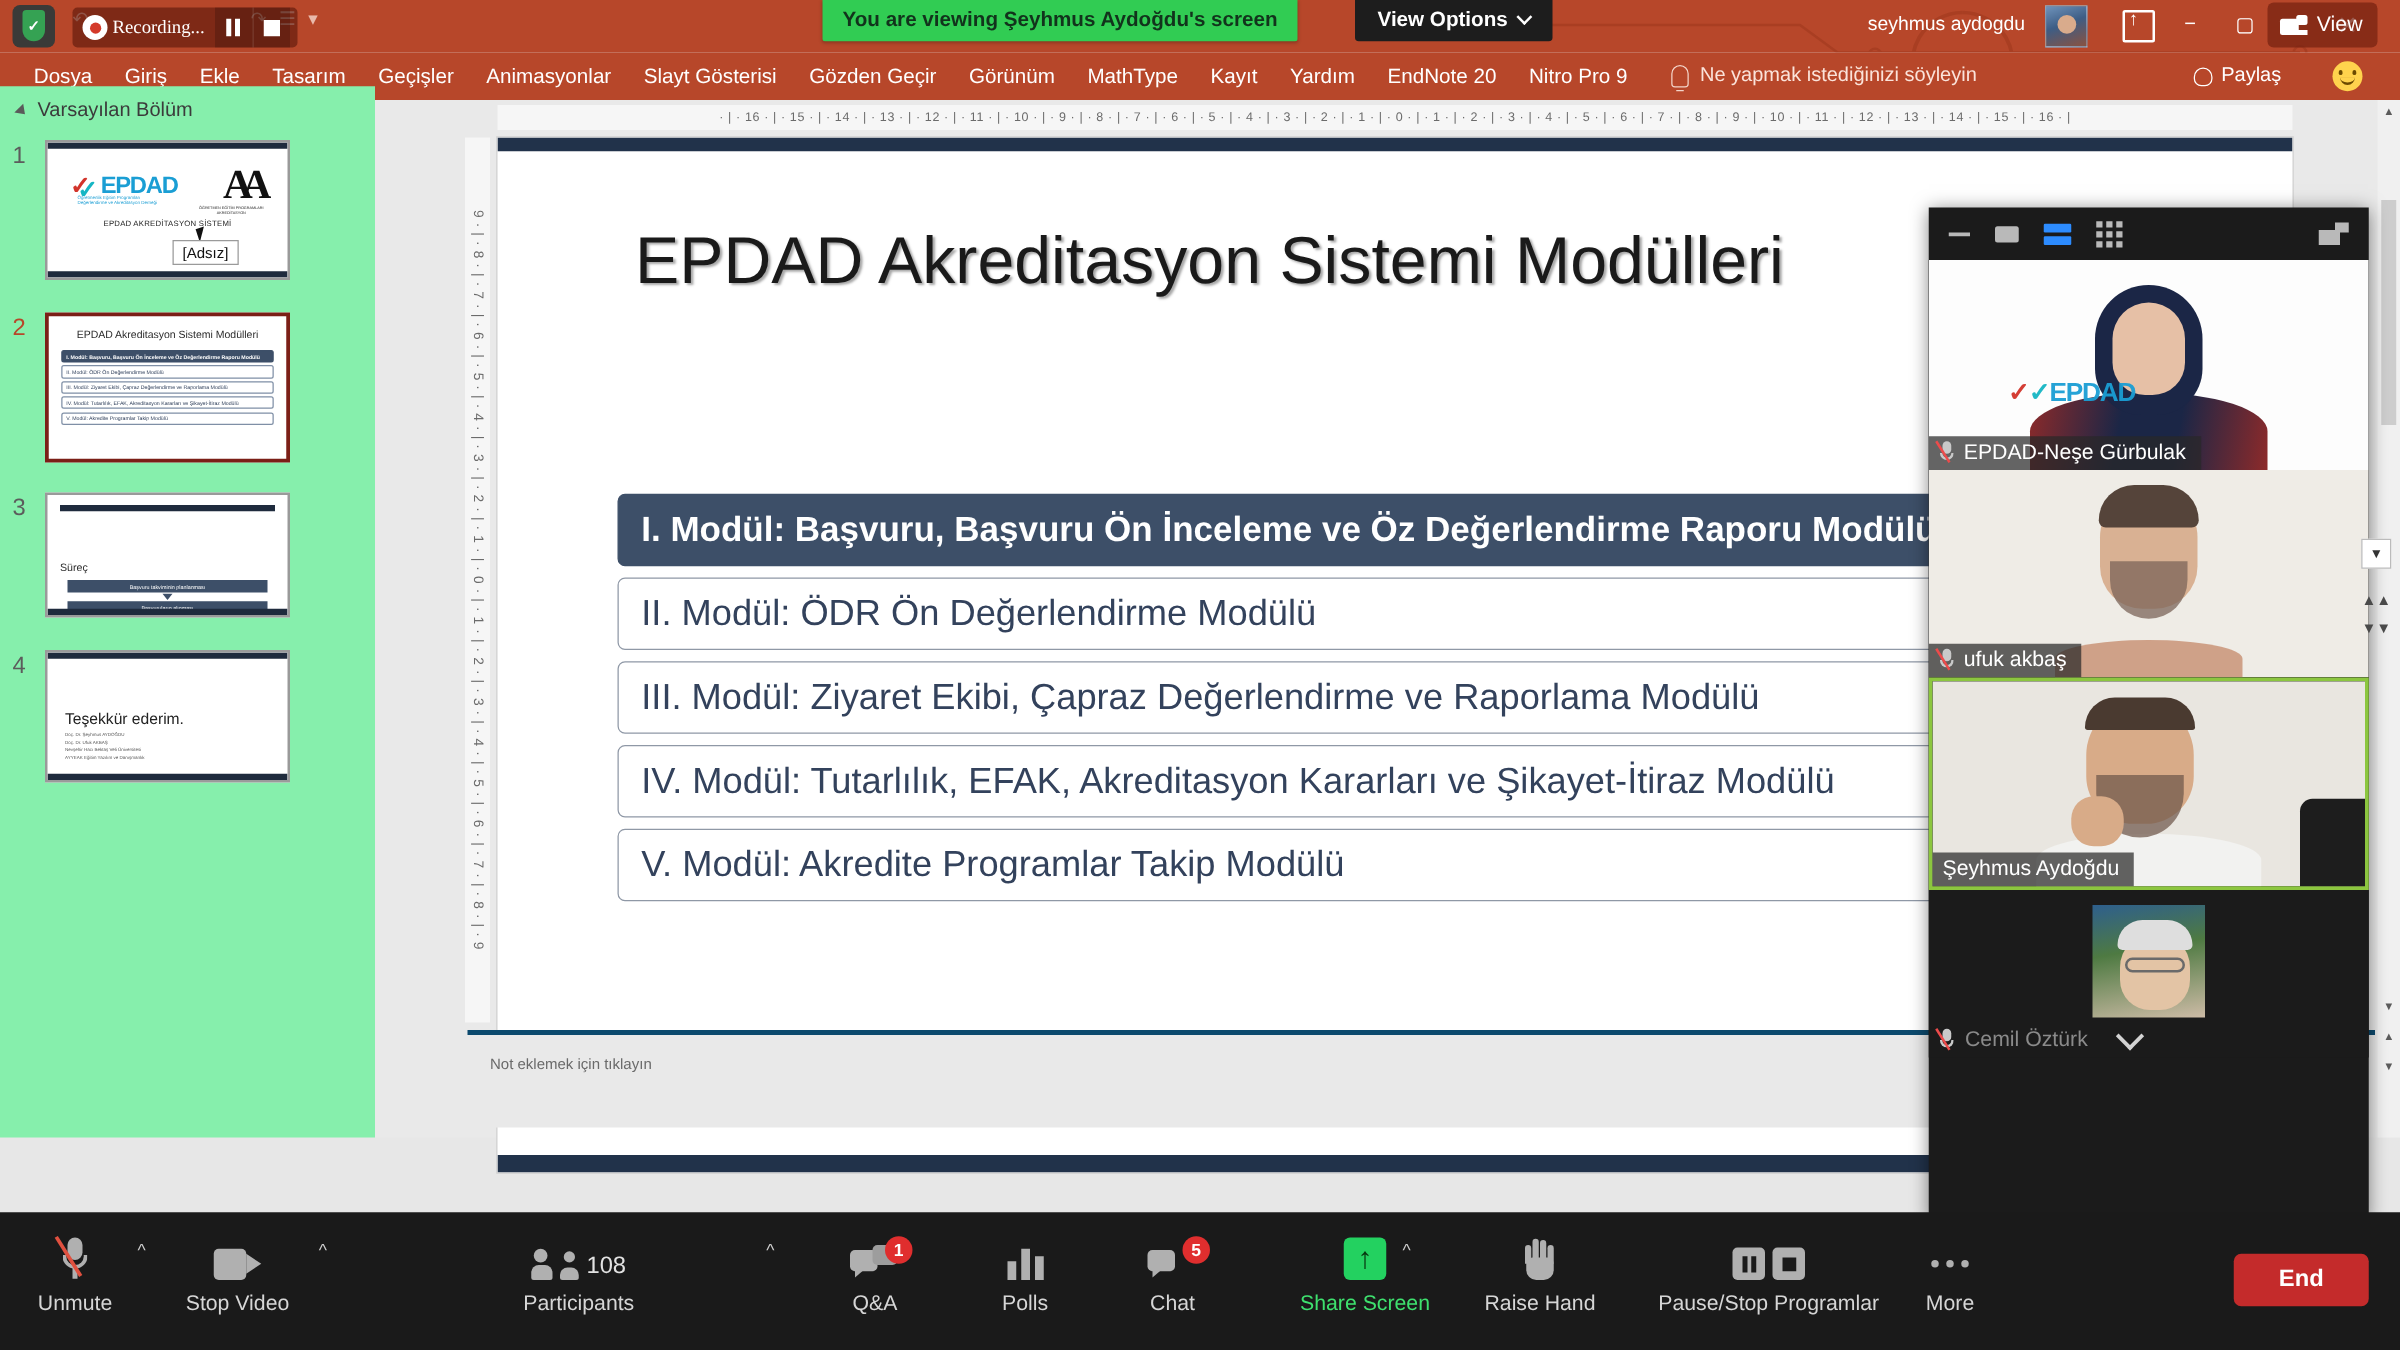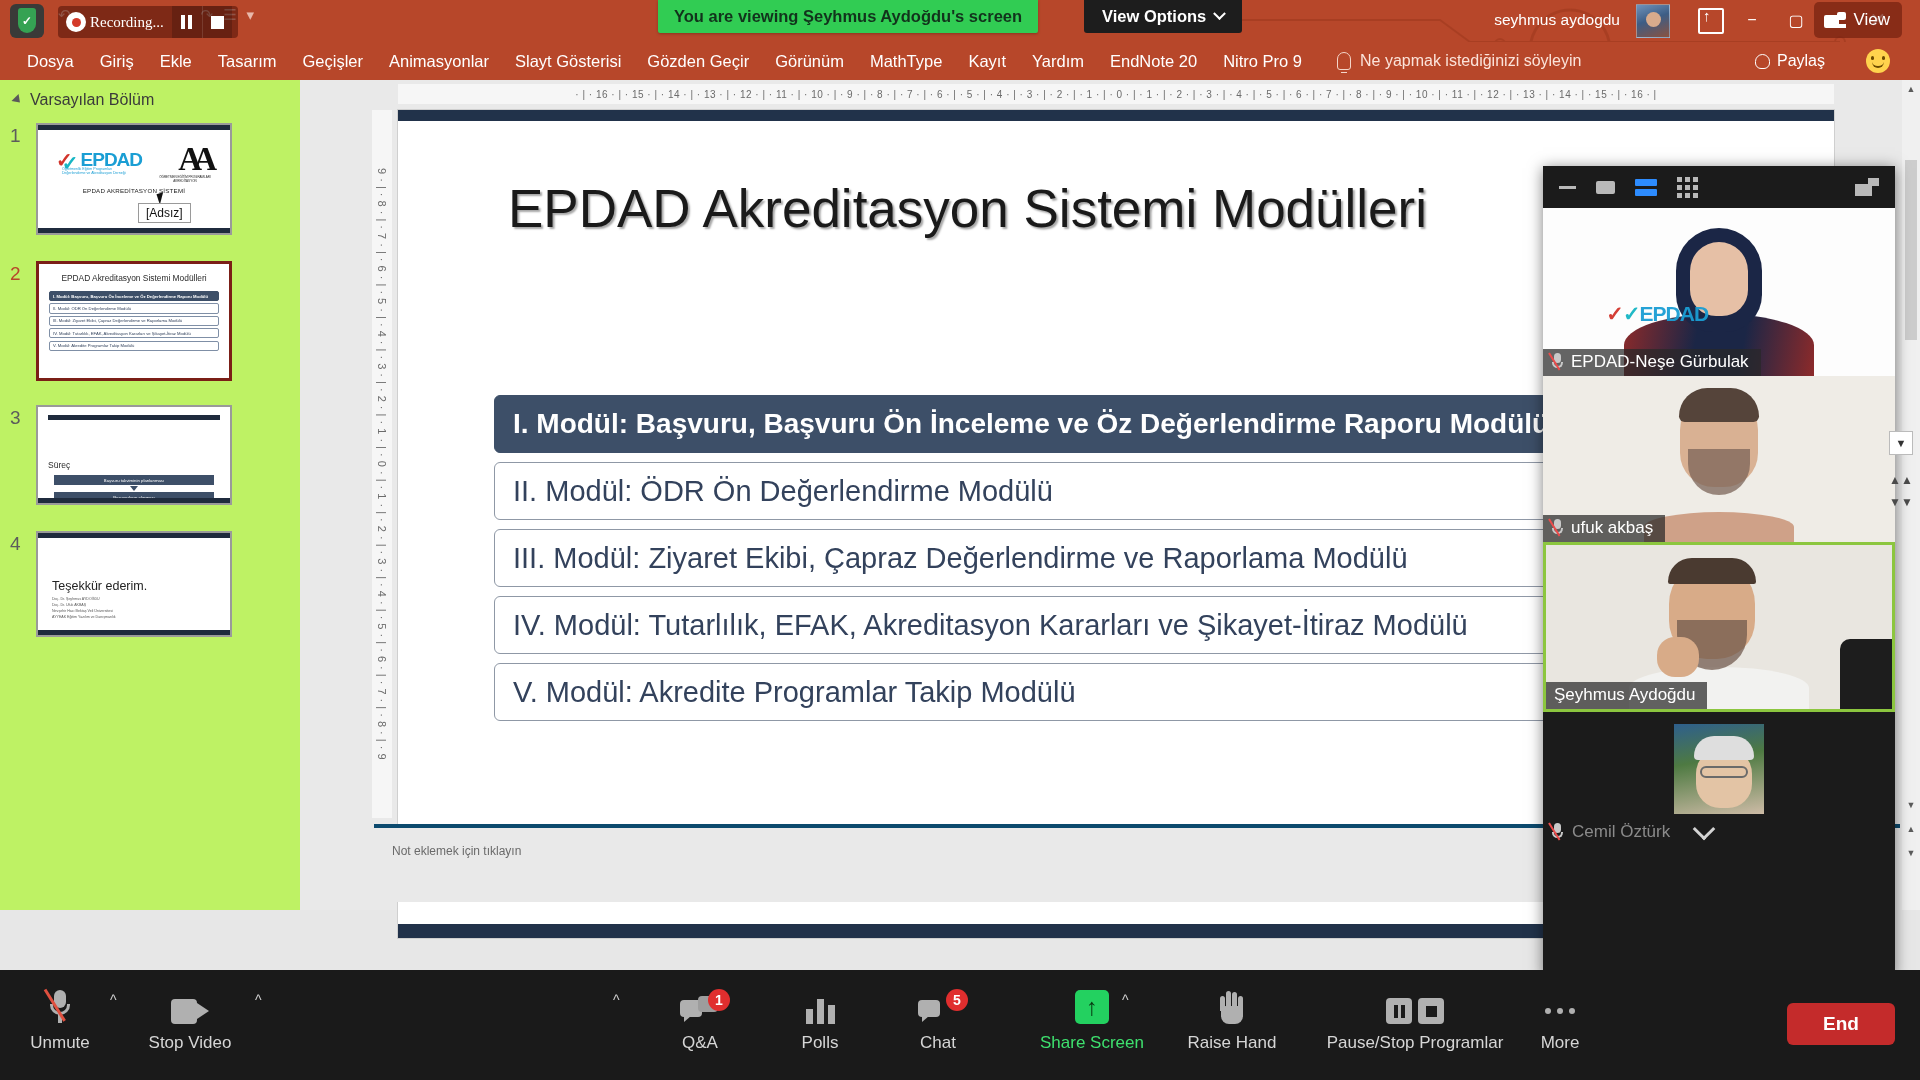--- a/index.html
+++ b/index.html
@@ -113,22 +113,22 @@
   .tellme span { color:#fbe3da; font-size:16px; }
   .share-btn { position:absolute; right:95px; display:flex; align-items:center; gap:7px; color:#fff; font-size:16px;justify-content:center; }
   .person-ico { width:15px;height:15px;border:1.6px solid #fff;border-radius:50% 50% 40% 40%; position:relative;}
   .emoji { position:absolute; right:30px; width:24px;height:24px;border-radius:50%;background:#ffd34d; }
   .emoji::before{content:"";position:absolute;left:5px;top:7px;width:3px;height:4px;background:#6b4a00;border-radius:2px;}
   .emoji::after{content:"";position:absolute;right:5px;top:7px;width:3px;height:4px;background:#6b4a00;border-radius:2px;}
   .emoji i{position:absolute;left:6px;bottom:5px;width:12px;height:6px;border-bottom:2px solid #6b4a00;border-radius:0 0 9px 9px;}
 
   
   .navpane {
-    position:absolute; left:0; top:80px; width:300px; bottom:60px;
-    background:#bef264; overflow:hidden;
+    position:absolute; left:0; top:69px; width:300px; bottom:60px;
+    background:#86efac; overflow:hidden;
   }
   .section-hdr { display:flex; align-items:center; gap:9px; padding:11px 0 6px 14px; }
   .tri { width:0;height:0;border-left:7px solid #5a5a5a;border-top:5px solid transparent;
          border-bottom:5px solid transparent; transform: rotate(45deg); }
   .section-hdr span { font-size:16px; color:#3b3b3b; }
 
   .thumb-row { position:relative; margin: 8px 0 0 0; }
   .thumb-num { position:absolute; left:10px; top:2px; font-size:19px; color:#5c5c5c; }
   .thumb-num.active { color:#b7472a; }
   .thumb {
@@ -699,20 +699,32 @@
       <div class="zb-icon">
           <span class="cam-big">
             <b></b>
             <s></s>
           </span>
         </div>
       <div class="zb-label">Stop Video</div>
     </div>
     <div class="caret" style="left:255px;">^</div>
 
+    <div class="zb-item" style="left:388px; width:150px;">
+      <div class="zb-icon">
+        <span class="people">
+            <b></b>
+            <s></s>
+            <i></i>
+            <u></u>
+          </span>
+        <span class="pcount">108</span>
+      </div>
+      <div class="zb-label">Participants</div>
+    </div>
     <div class="caret" style="left:613px;">^</div>
 
     <div class="zb-item" style="left:640px;">
       <div class="zb-icon">
         <span class="bubbles">
             <b></b>
             <s></s>
           <span class="badge">1</span>
         </span>
       </div>

